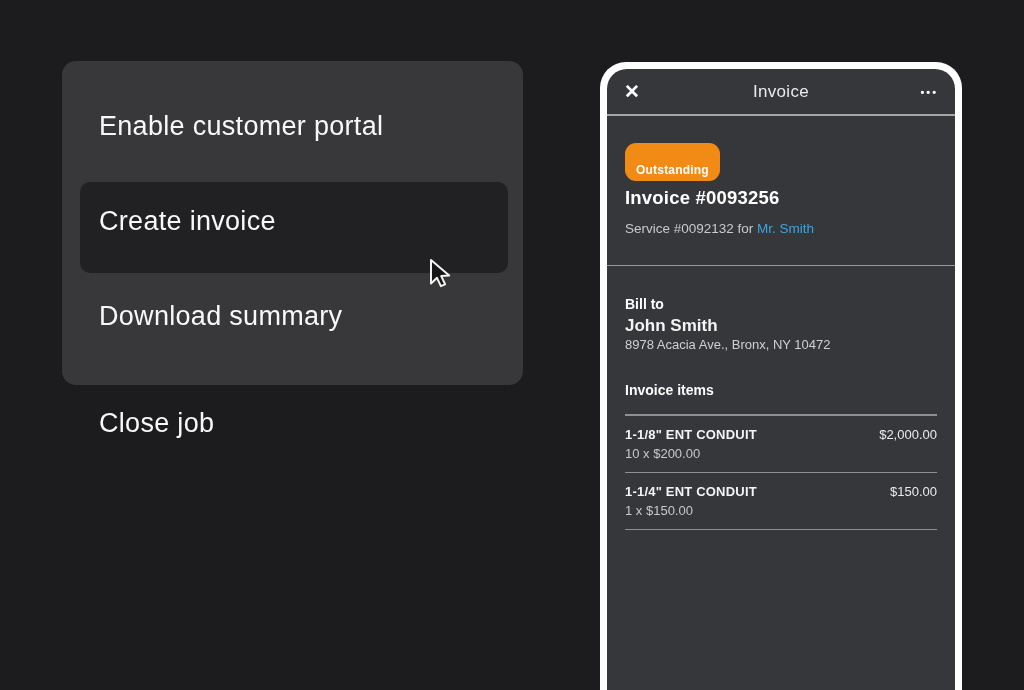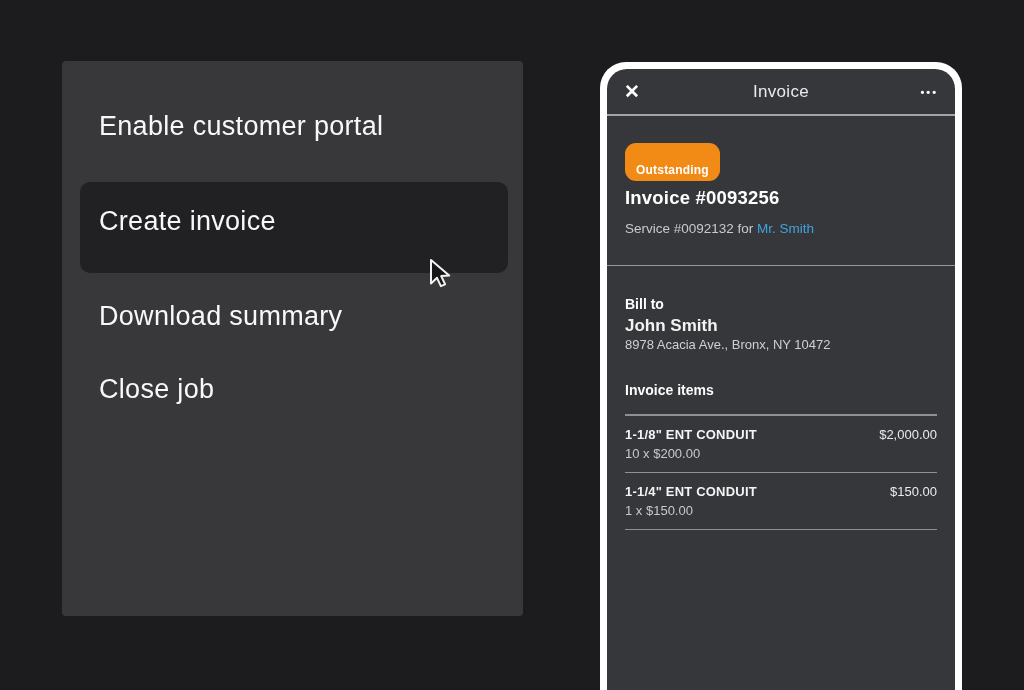--- a/index.html
+++ b/index.html
@@ -8,23 +8,23 @@
     position: relative;
     background: #1c1c1e;
     overflow: hidden;
     font-family: "Liberation Sans", sans-serif;
   }
 
   
   .menu-card {
     position: absolute;
     left: 62px; top: 61px;
-    width: 461px; height: 555px;
+    width: 461px; height: 324px;
     background: #38383a;
-    border-radius: 4px;
+    border-radius: 14px;
   }
   .menu-highlight {
     position: absolute;
     left: 18px; top: 121px;
     width: 428px; height: 91px;
     background: #212124;
     border-radius: 10px;
   }
   .menu-item {
     position: absolute;
@@ -32,21 +32,21 @@
     font-size: 27px;
     line-height: 36px;
     letter-spacing: 0.3px;
     color: #f7f8f8;
     cursor: pointer;
     white-space: nowrap;
   }
   .mi-0 { top: 47px; }
   .mi-1 { top: 142px; }
   .mi-2 { top: 237px; }
-  .mi-3 { top: 310px; }
+  .mi-3 { top: 344px; }
 
   .cursor {
     position: absolute;
     left: 427px; top: 258px;
     width: 24px; height: 32px;
     z-index: 5;
   }
 
   
   .phone {

